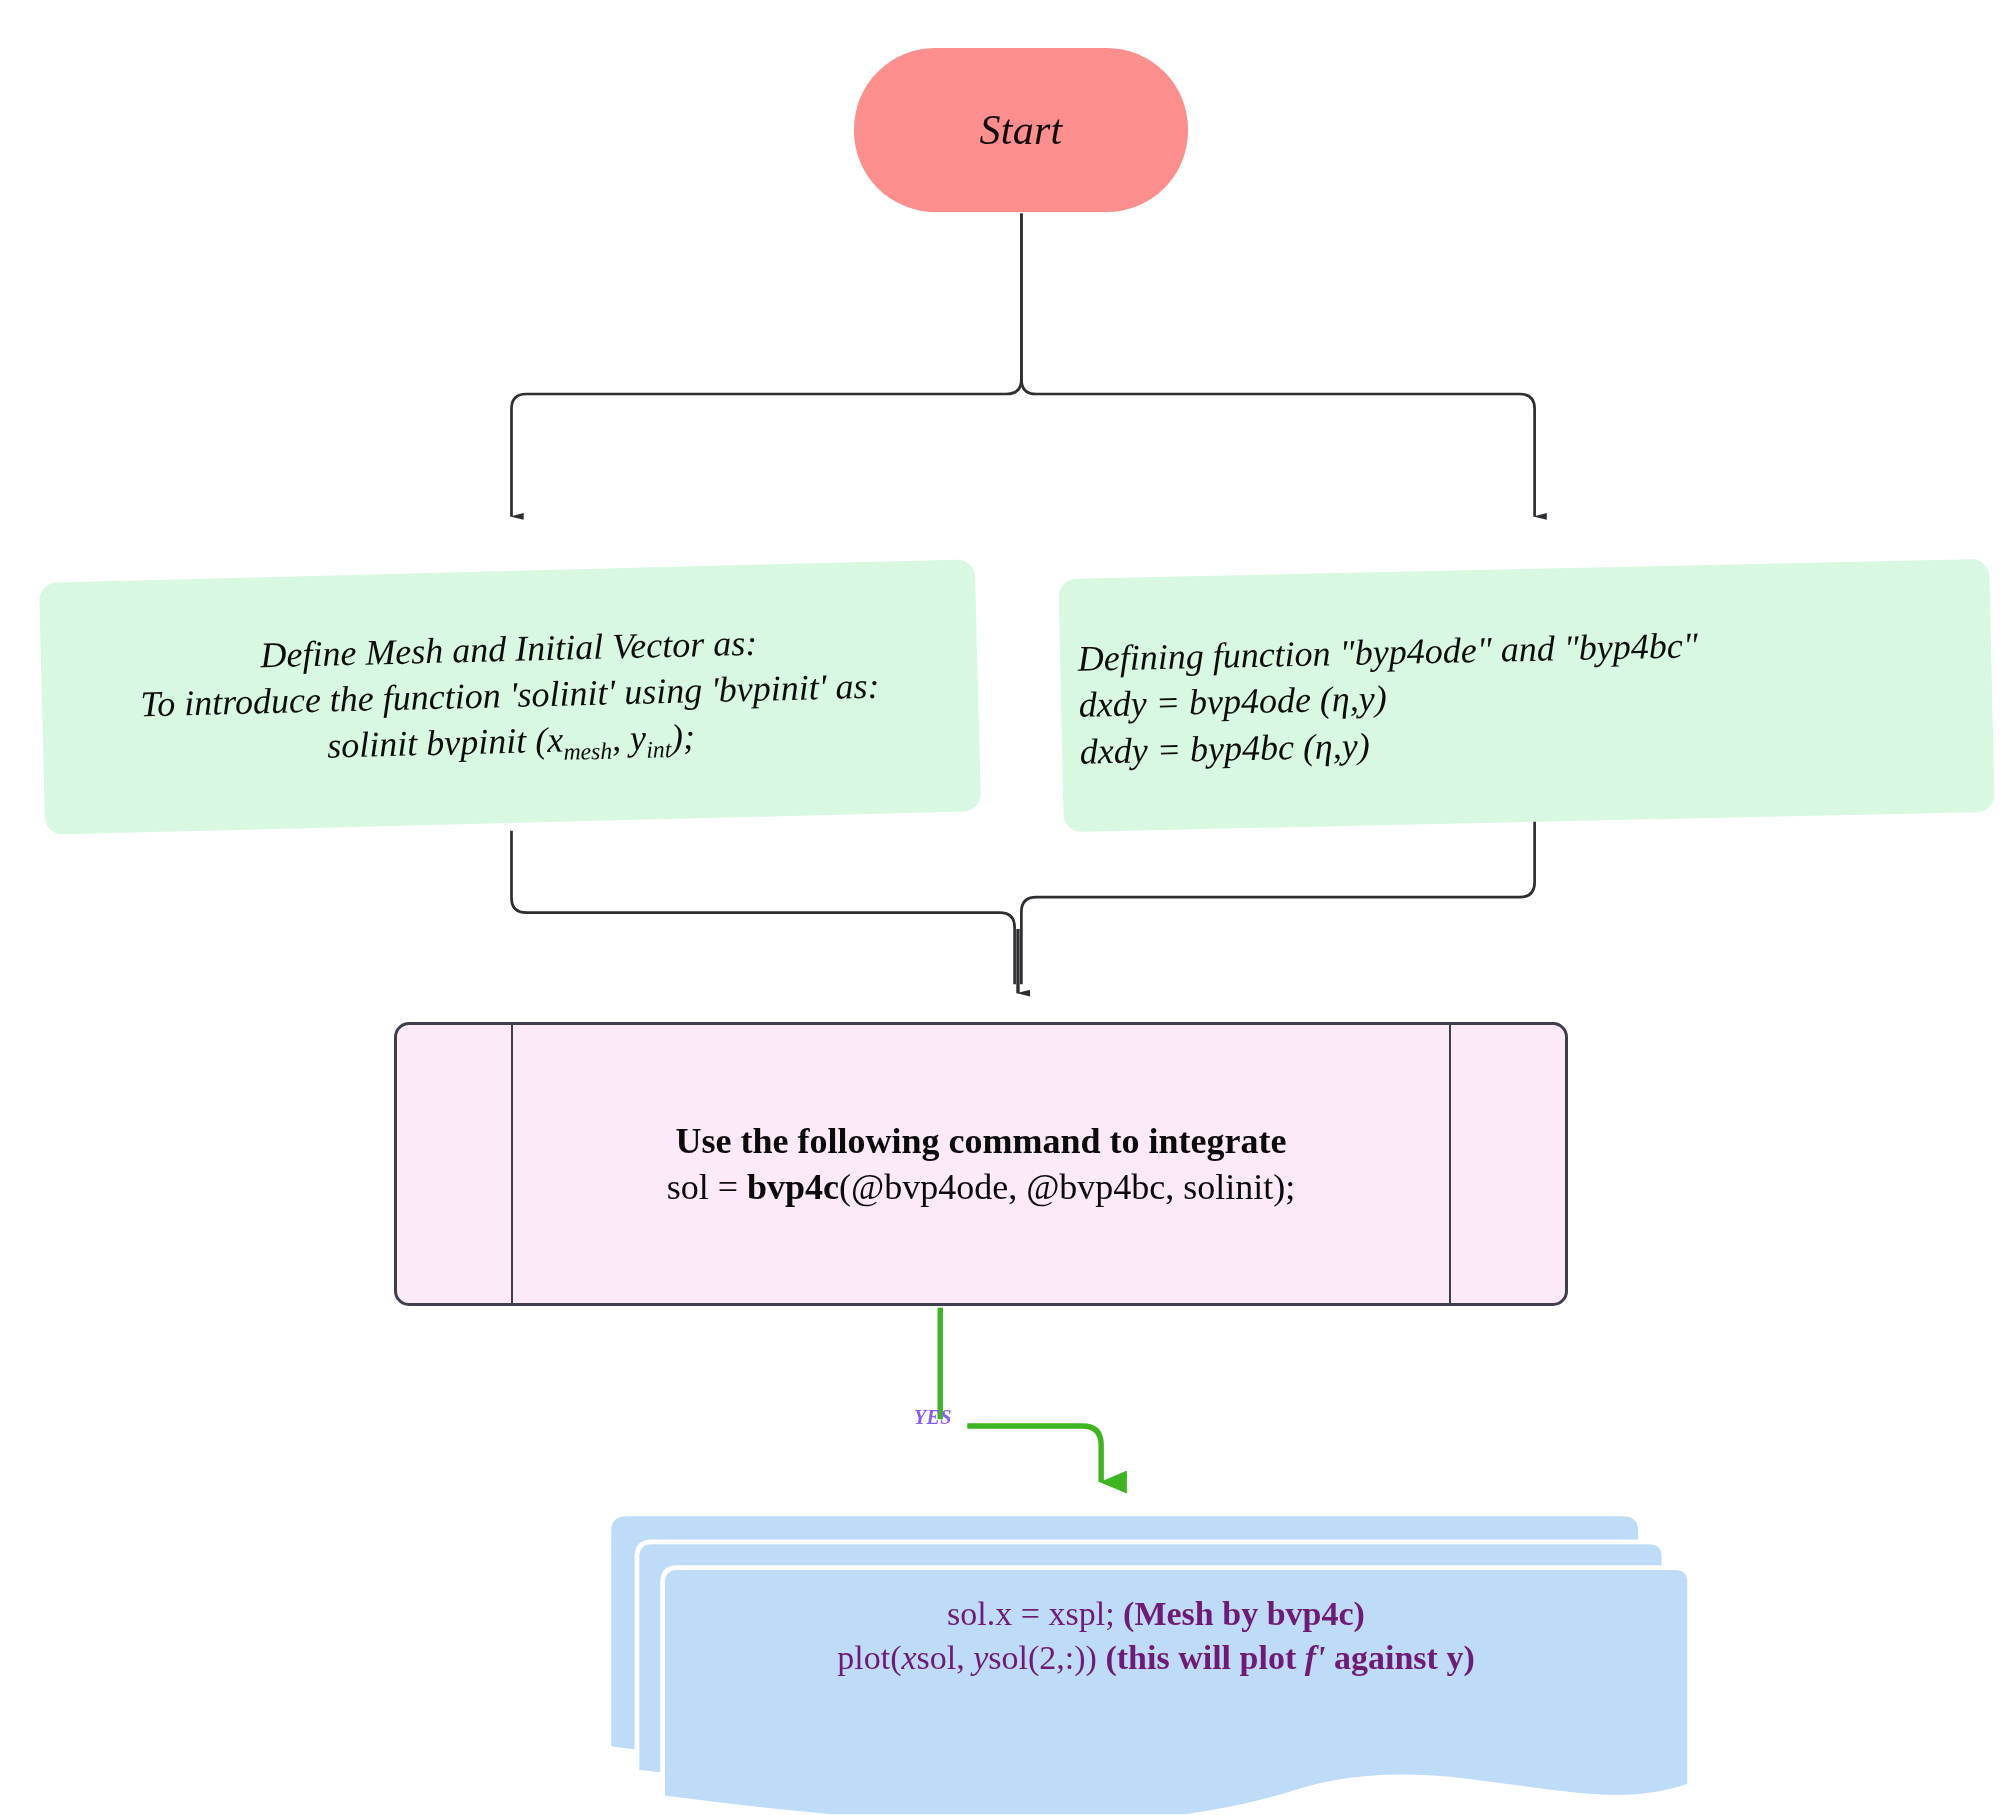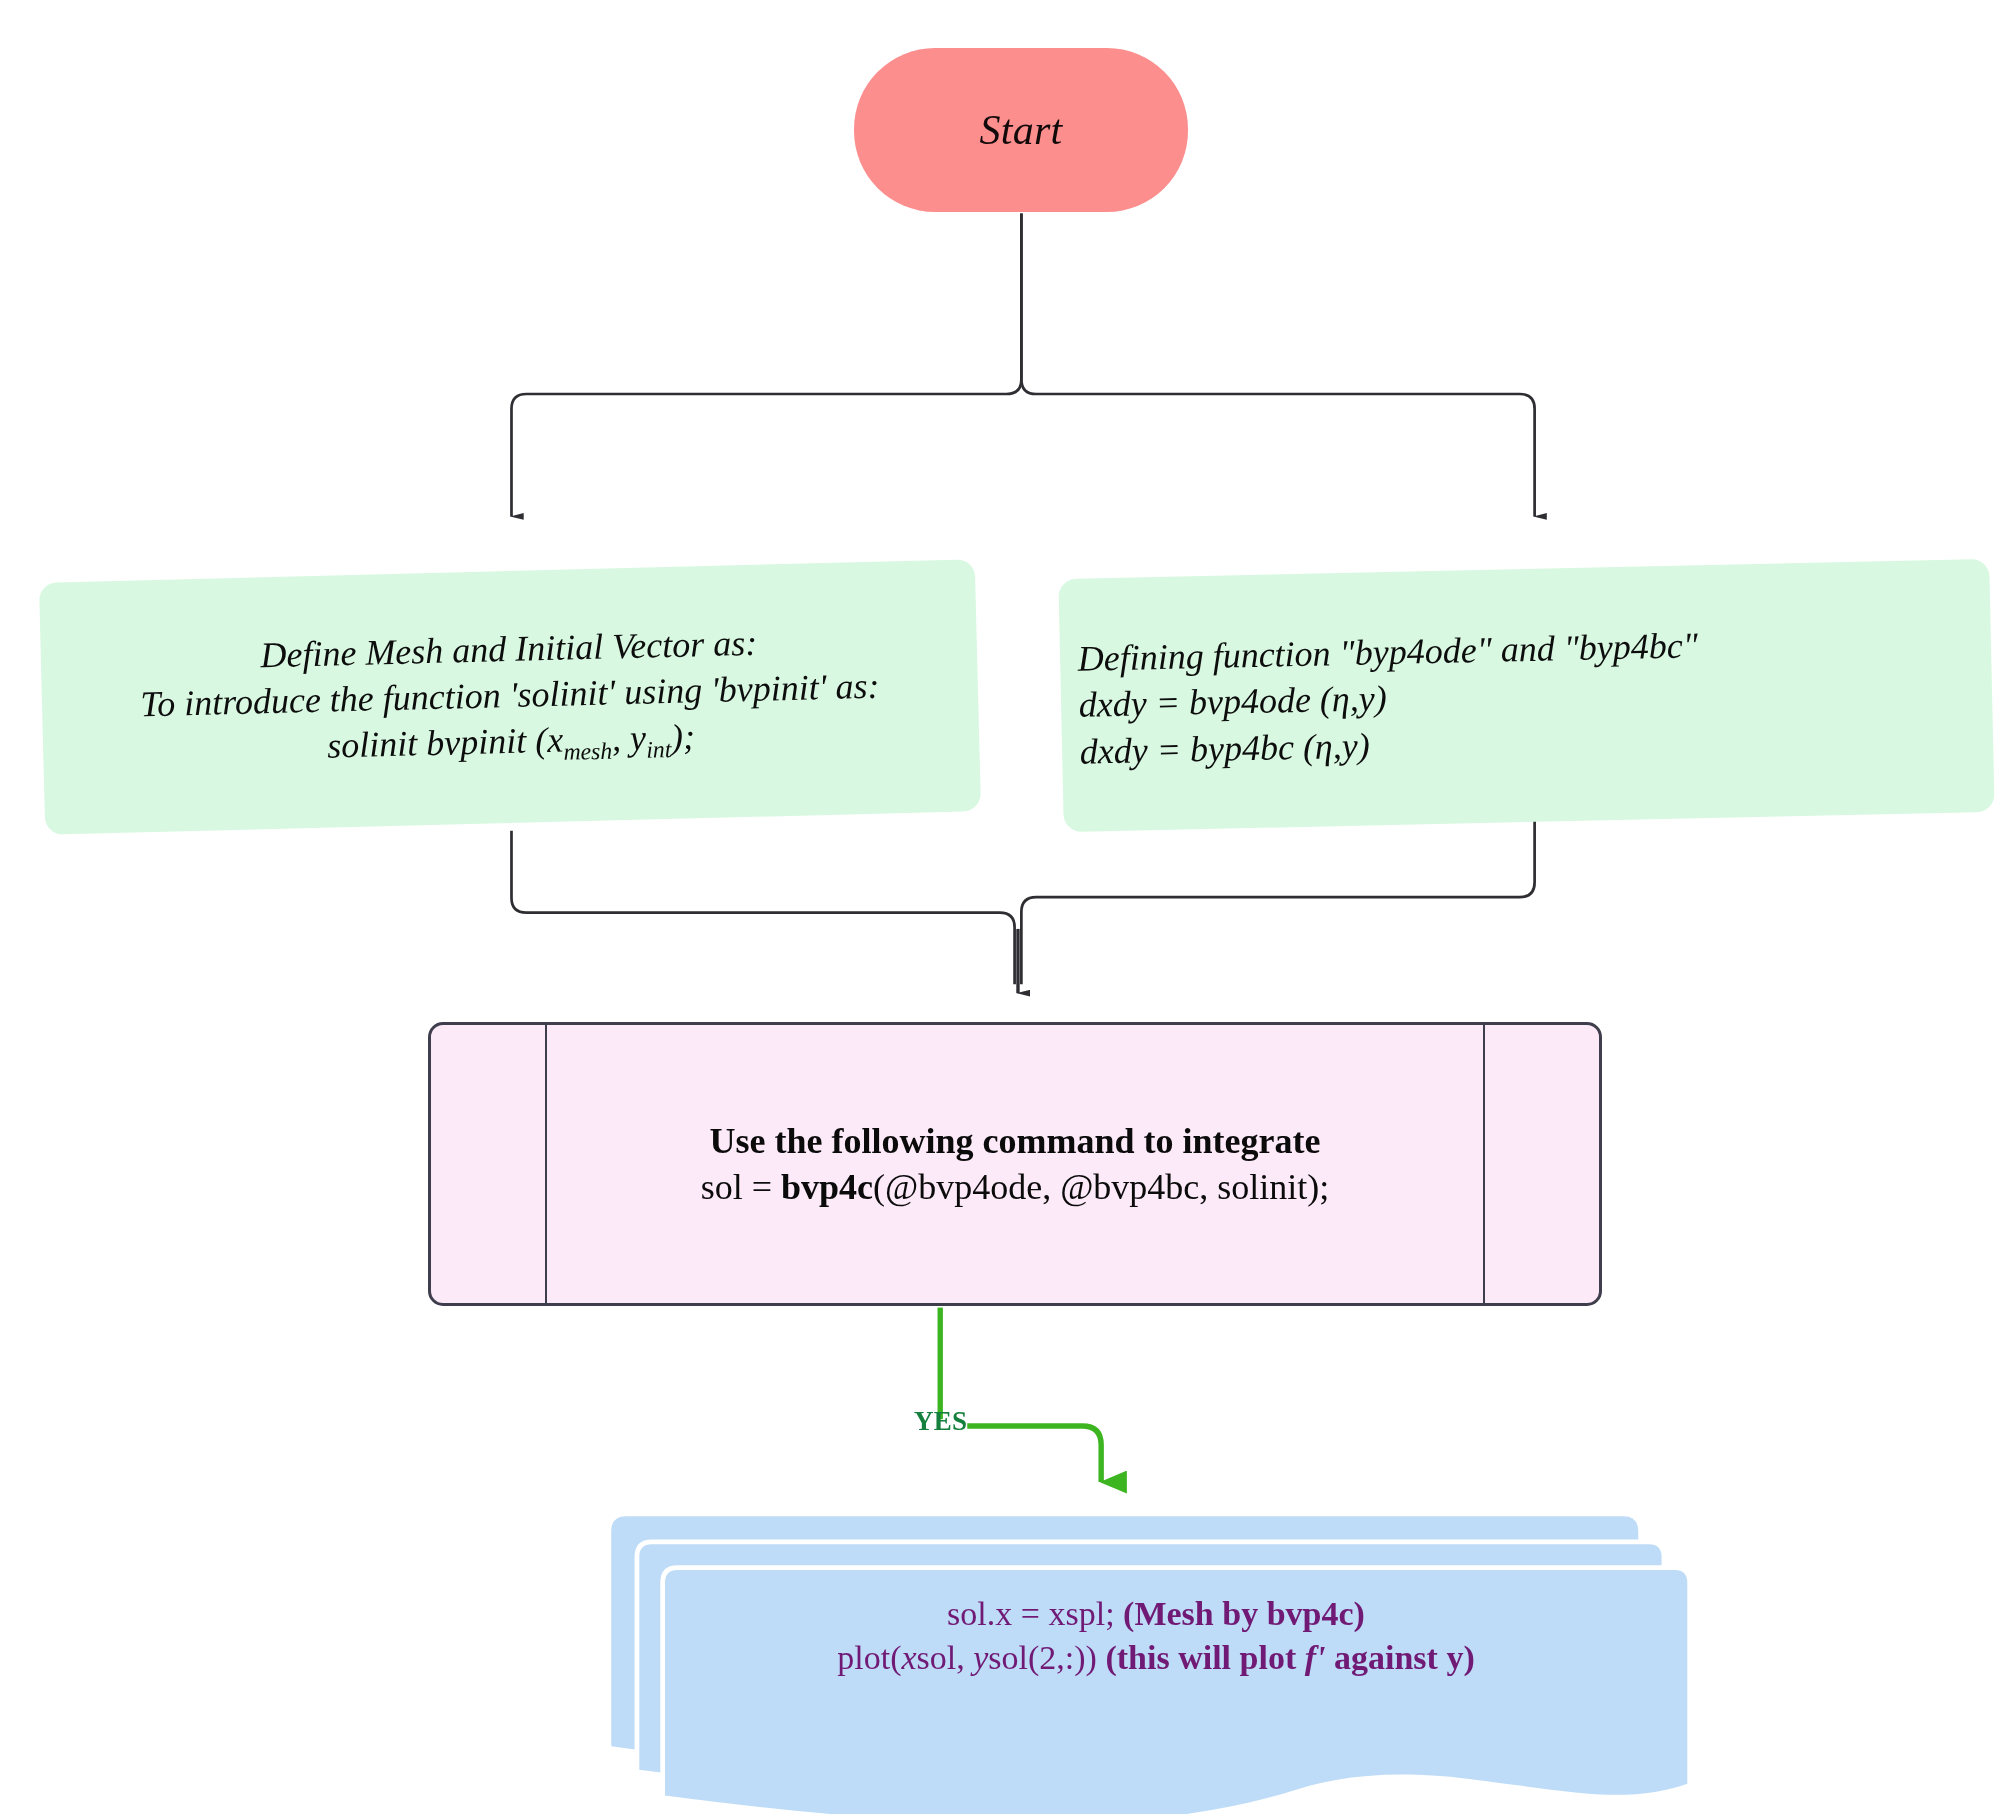--- a/index.html
+++ b/index.html
@@ -83,21 +83,21 @@
   #green-right .text { text-align: left; }
   .sub {
     font-size: 0.66em;
     vertical-align: sub;
     font-style: italic;
   }
 
   
   #process-node {
     position: absolute;
-    left: 428px;
+    left: 394px;
     top: 1006px;
     width: 1174px;
     height: 284px;
     background: #FCEAF8;
     border: 3.4px solid #3E3E4C;
     border-radius: 15px;
     box-sizing: border-box;
   }
   #process-node .rule {
     position: absolute;
@@ -149,23 +149,24 @@
     line-height: 1.3;
     color: #701a75;
   }
   .it { font-style: italic; }
 
   
   #yes-label {
     position: absolute;
     left: 914px;
     top: 1390px;
-    font-size: 27px;
+    font-size: 20px;
     font-weight: bold;
-    color: #15803d;
+    font-style: italic;
+    color: #8b5cf6;
     letter-spacing: 0.3px;
   }
 </style>
 </head>
 <body>
 
 <div id="canvas">
 
   <svg id="wires" viewBox="0 0 2979 2684" width="2015" height="1815">
     <defs>

